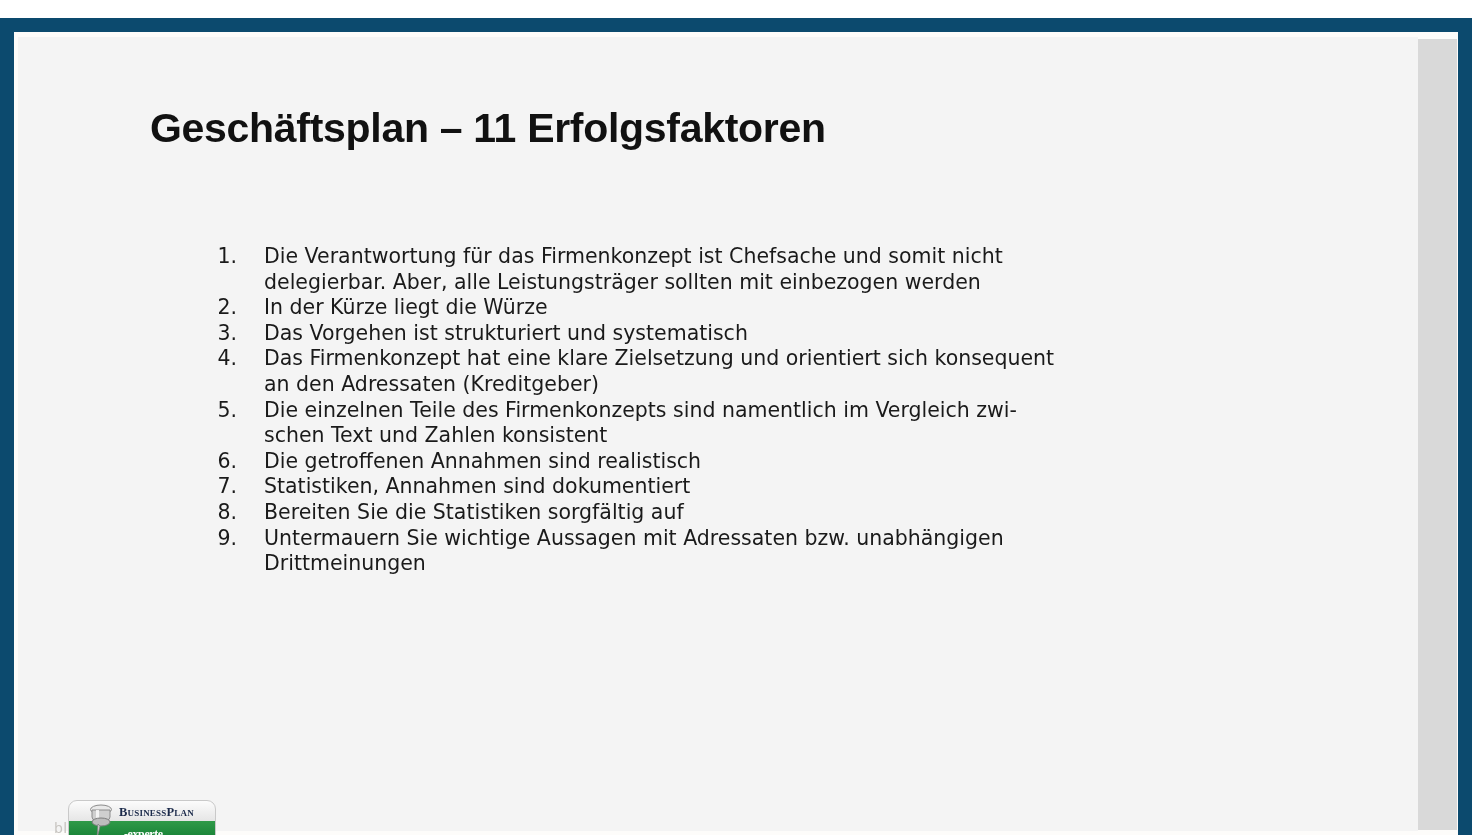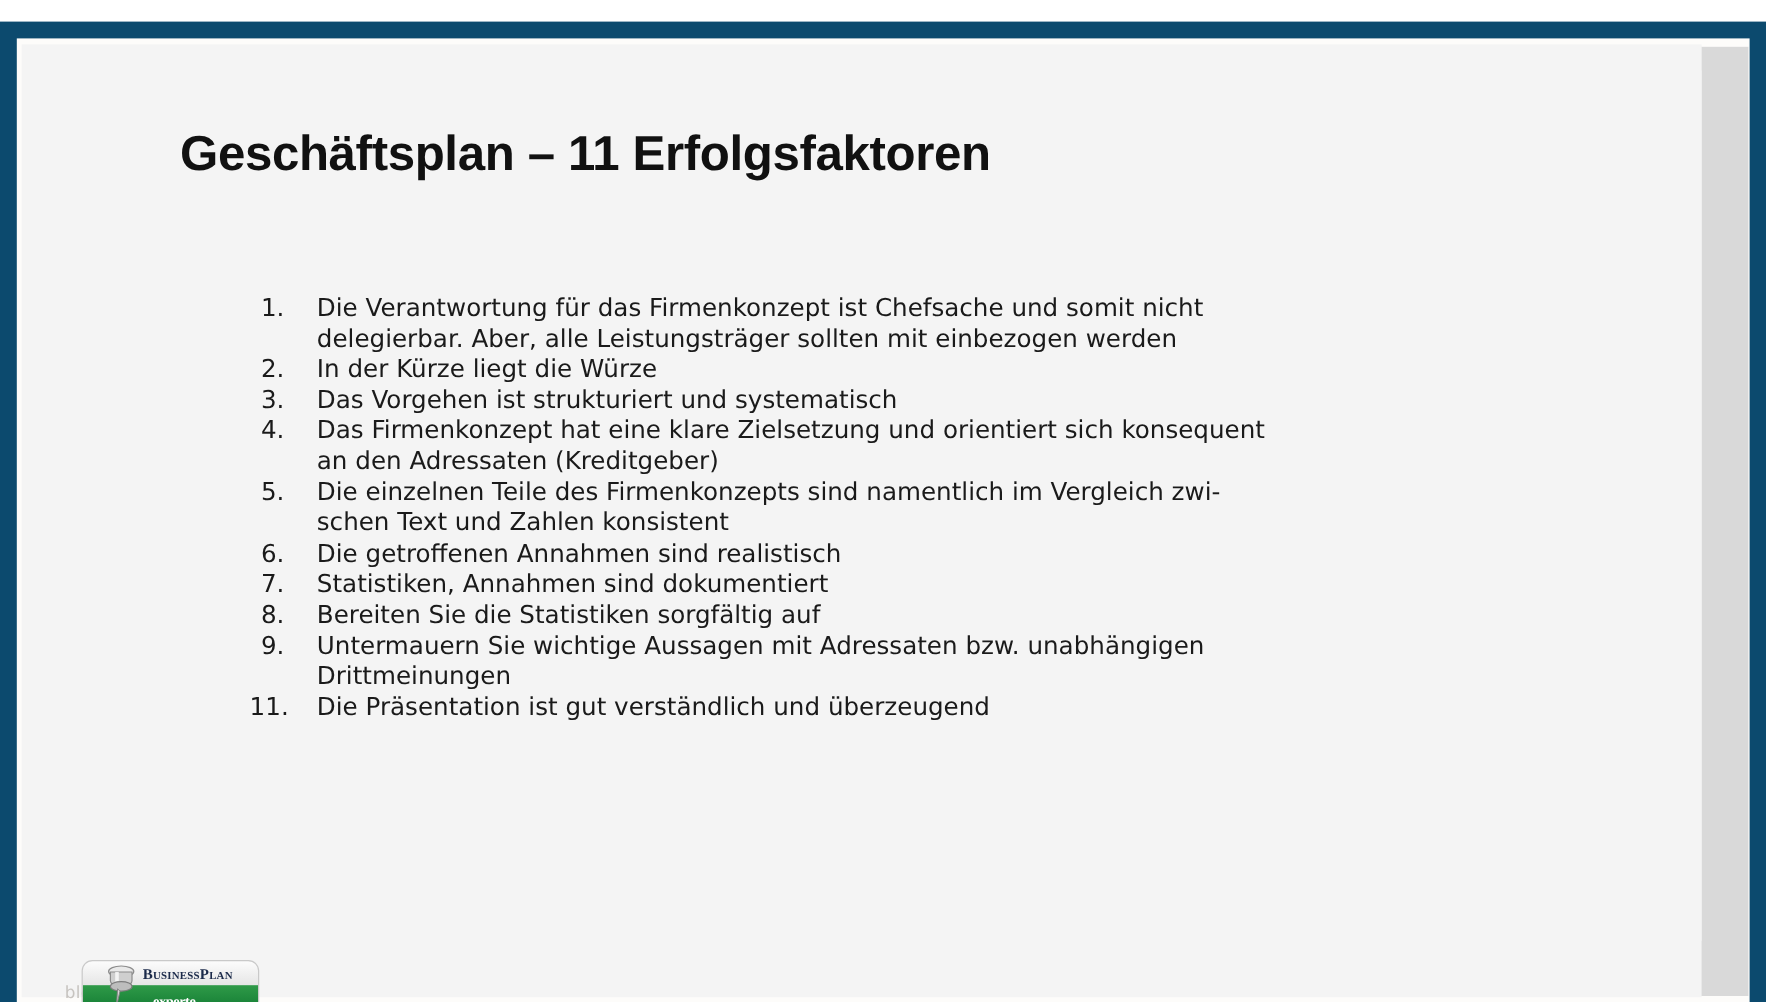--- a/index.html
+++ b/index.html
@@ -236,24 +236,20 @@
         <span class="factor-text">Statistiken, Annahmen sind dokumentiert</span>
       </div>
       <div class="factor-row">
         <span class="factor-num">8.</span>
         <span class="factor-text">Bereiten Sie die Statistiken sorgfältig auf</span>
       </div>
       <div class="factor-row">
         <span class="factor-num">9.</span>
         <span class="factor-text">Untermauern Sie wichtige Aussagen mit Adressaten bzw. unabhängigen
 Drittmeinungen</span>
-      </div>
-      <div class="factor-row">
-        <span class="factor-num">11.</span>
-        <span class="factor-text">Die Präsentation ist gut verständlich und überzeugend</span>
       </div>
 
     </div>
 
     <div id="blog-watermark">blog</div>
 
     <div id="footer-logo">
       <div class="logo-green"></div>
       <svg id="pushpin" viewBox="0 0 44 40">
         <ellipse cx="23" cy="6.5" rx="10.5" ry="4.5" fill="#e9e9e9" stroke="#8c8c8c" stroke-width="1"></ellipse>

